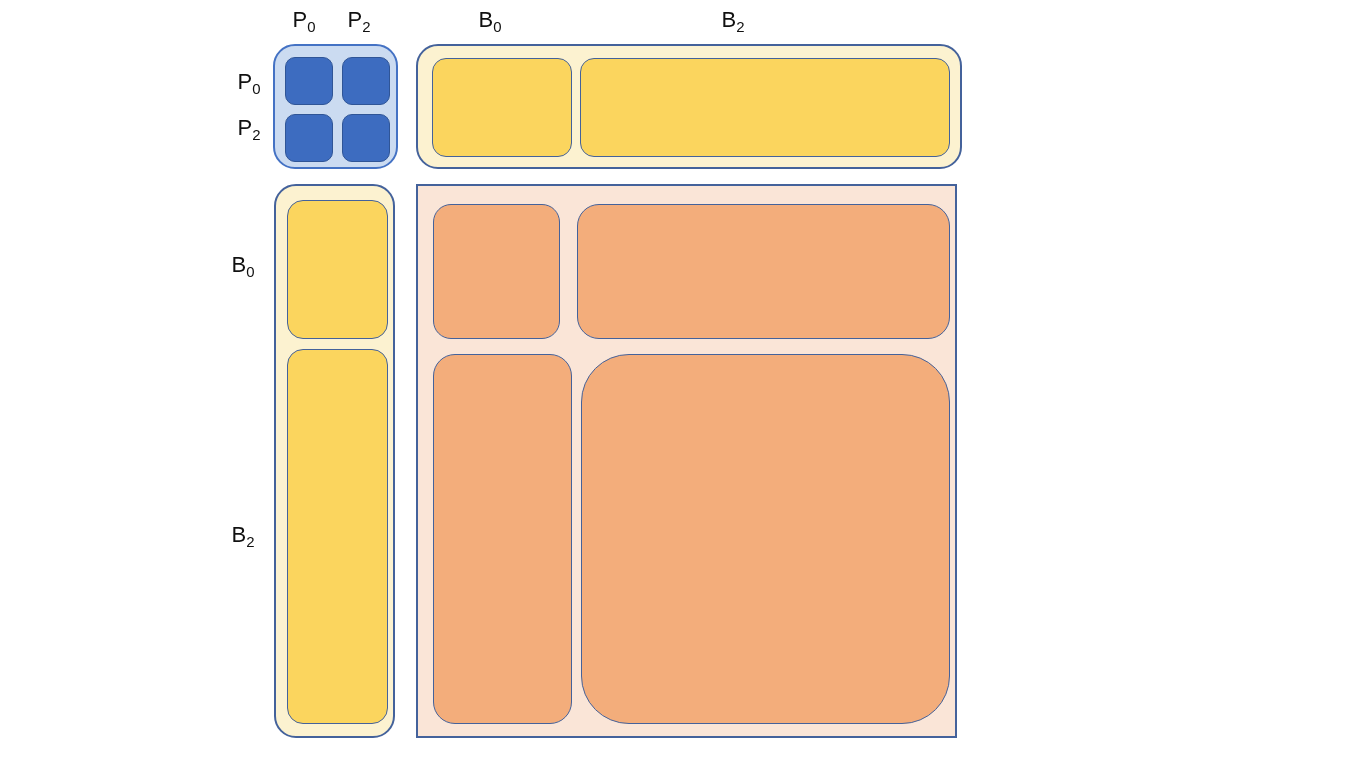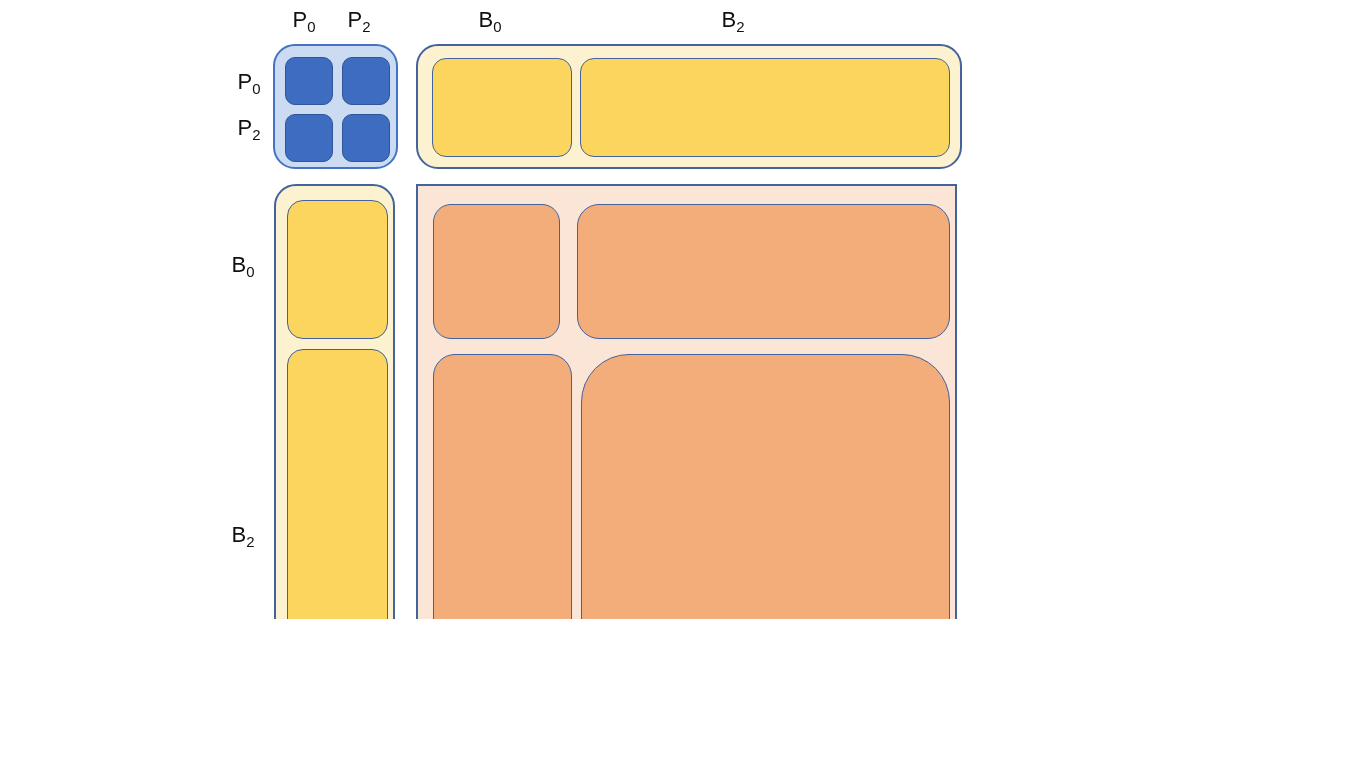--- a/index.html
+++ b/index.html
@@ -4,21 +4,21 @@
 <style>
   html, body {
     margin: 0;
     padding: 0;
     background: #ffffff;
     font-family: "Liberation Sans", sans-serif;
   }
   .canvas {
     position: relative;
     width: 1348px;
-    height: 619px;
+    height: 758px;
     background: var(--canvas-bg, #ffffff);
     overflow: hidden;
   }
   .lbl {
     position: absolute;
     transform: translate(-50%, -50%);
     font-size: 22px;
     color: var(--label-color, #111111);
     white-space: nowrap;
     line-height: 1;

